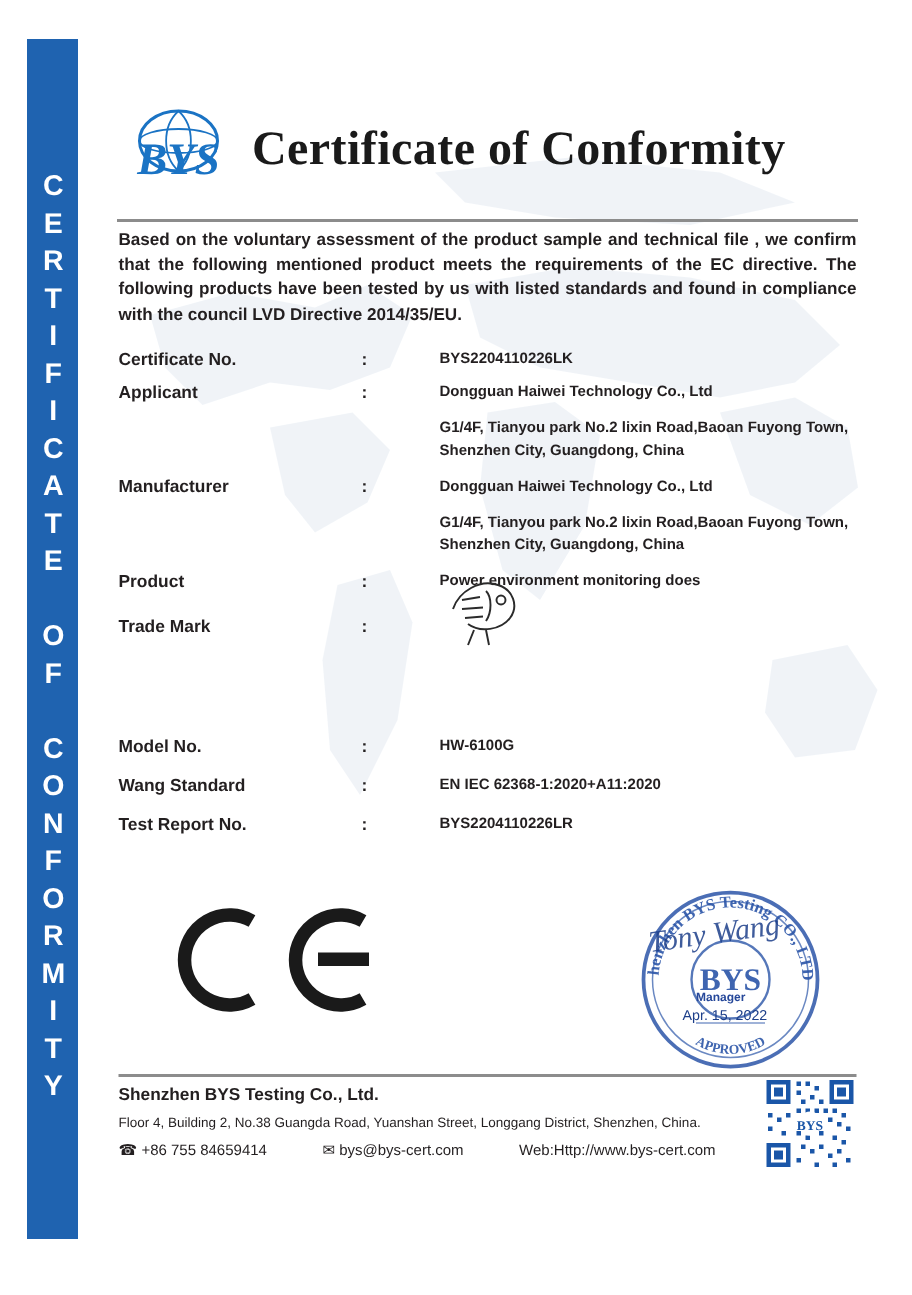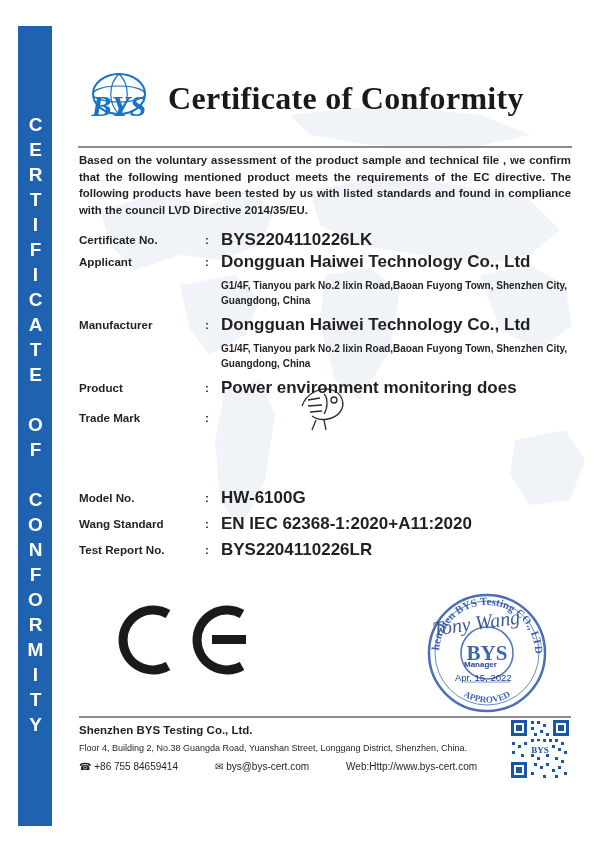--- a/index.html
+++ b/index.html
@@ -113,38 +113,39 @@
   .fields {
     position: absolute;
     left: 7px;
     top: 230px;
     width: 500px;
   }
   .field-row {
     display: flex;
     align-items: flex-start;
     margin-bottom: 3px;
+    gap: 36px;
   }
   .field-label {
     width: 126px;
     font-size: 11.6px;
     font-weight: bold;
     color: #231f20;
     line-height: 19px;
   }
   .field-colon {
     width: 16px;
     font-size: 11.6px;
     font-weight: bold;
     color: #231f20;
     line-height: 19px;
   }
   .field-value {
     flex: 1;
-    font-size: 17px;
+    font-size: 10px;
     font-weight: bold;
     color: #231f20;
     line-height: 19px;
   }
   .field-value.addr {
     font-size: 10px;
     line-height: 15px;
     font-weight: bold;
   }
   .spacer-4 { height: 4px; }

